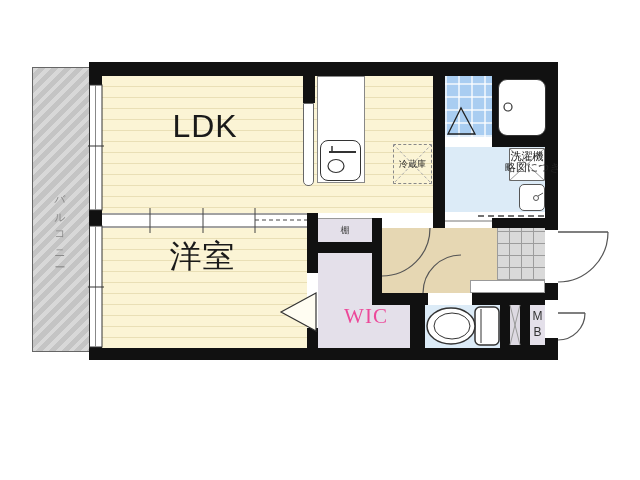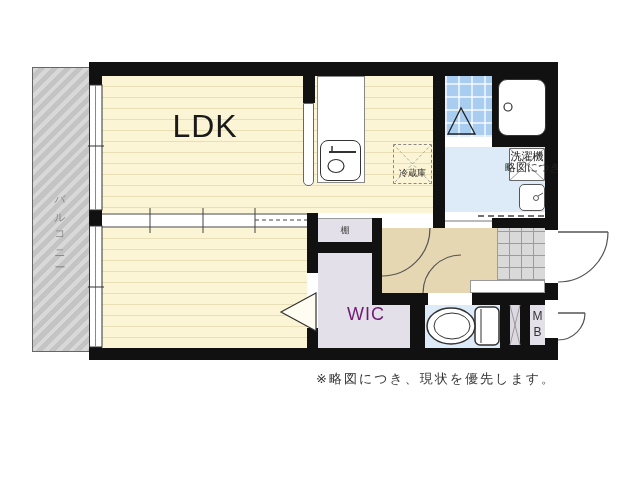--- a/index.html
+++ b/index.html
@@ -185,28 +185,28 @@
       <line x1="481" y1="309" x2="481" y2="343" stroke-width="1"></line>
       <ellipse cx="451" cy="326" rx="24" ry="18" stroke-width="1.5"></ellipse>
       <ellipse cx="452" cy="326" rx="18" ry="13" stroke-width="1" fill="none"></ellipse>
     </g>
   </svg>
 
   <div class="label room-label" style="left:110px;top:108px;width:190px;">
     <div>LDK</div>
   </div>
   <div class="label room-label" style="left:105px;top:238px;width:195px;">
-  </div>
-  <div class="label" style="left:330px;top:304px;width:72px;font-size:18px;letter-spacing:1px;color:#701a75;">WIC</div>
+    <div>洋室</div>
+  </div>
+  <div class="label" style="left:330px;top:304px;width:72px;font-size:21px;letter-spacing:1px;color:#ec4899;font-family:Liberation Serif, serif;">WIC</div>
   <div class="label" style="left:318px;top:224px;width:54px;font-size:9px;color:#444;">棚</div>
-  <div class="label small-label" style="left:391px;top:159px;width:43px;margin-top:9px;">冷蔵庫</div>
+  <div class="label small-label" style="left:391px;top:159px;width:43px;">冷蔵庫</div>
   <div class="label small-label" style="left:505px;top:151px;width:44px;font-size:11px;">
     <div>洗濯機</div>
     <div>略図につき</div>
   </div>
   <div class="label" style="left:530px;top:308px;width:15px;font-size:12px;line-height:16px;color:#333;">
     <div>M</div>
     <div>B</div>
   </div>
   <div class="label" style="left:51px;top:172px;width:16px;height:110px;writing-mode:vertical-rl;font-size:11px;letter-spacing:6px;color:#8a8a8a;">バルコニー</div>
-  <div class="label" style="left:316px;top:370px;width:260px;font-size:13px;letter-spacing:2px;color:#333;text-align:left;">※略図につき、現状を優先します。</div>
 
 </div>
 
 </body></html>

